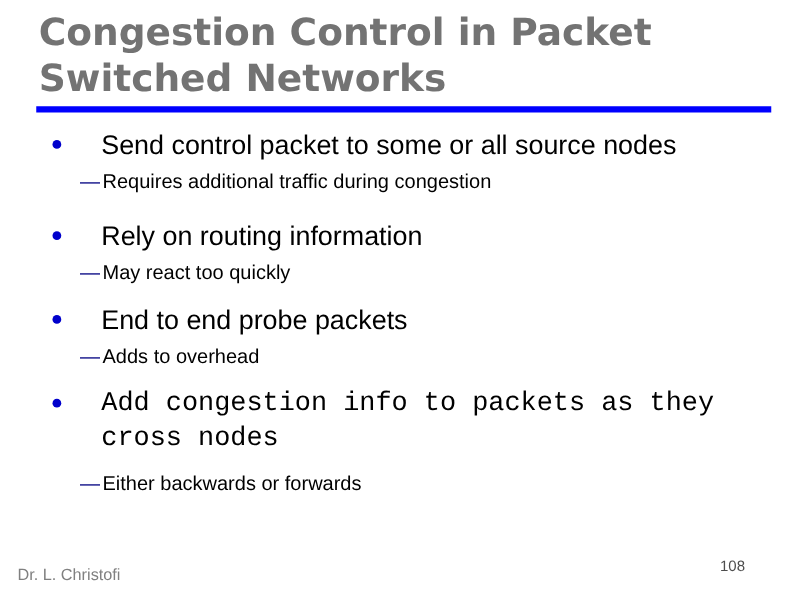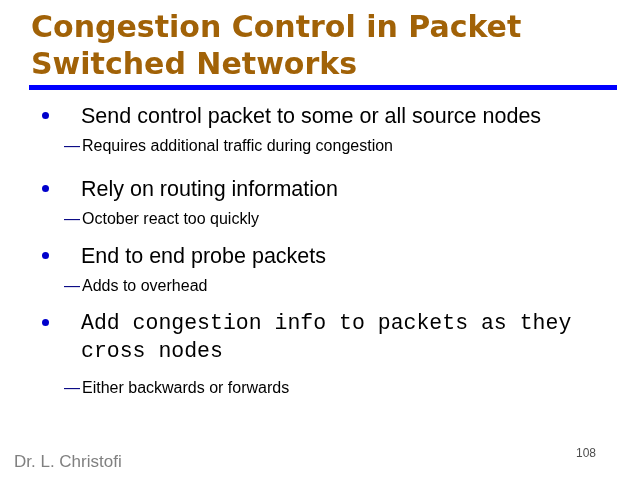--- a/index.html
+++ b/index.html
@@ -23,21 +23,21 @@
     position: absolute;
     left: 31px;
     top: 8px;
     width: 590px;
   }
   .slide-title {
     font-family: "DejaVu Sans", sans-serif;
     font-weight: bold;
     font-size: 30px;
     line-height: 37px;
-    color: #a16207;
+    color: #737373;
     letter-spacing: 0px;
     white-space: pre-line;
   }
   .title-rule {
     position: absolute;
     left: 29px;
     top: 85px;
     width: 588px;
     height: 5px;
     background: #0000ff;
@@ -92,21 +92,21 @@
   .sp-a { margin-top: 18px; }
   .sp-b { margin-top: 12px; }
   .sp-c { margin-top: 12px; font-family: Liberation Mono, monospace; }
   .sp-d { margin-top: 12px; }
 
   
   .footer-name {
     position: absolute;
     left: 14px;
     top: 452px;
-    font-size: 17px;
+    font-size: 13px;
     color: #808080;
   }
   .footer-page {
     position: absolute;
     left: 566px;
     top: 446px;
     width: 40px;
     text-align: center;
     font-size: 12px;
     color: #4d4d4d;
@@ -133,21 +133,21 @@
       <span class="dash">—</span>
       <span>Requires additional traffic during congestion</span>
     </div>
 
     <div class="lvl1 sp-a">
       <span class="dot"></span>
       <span>Rely on routing information</span>
     </div>
     <div class="lvl2">
       <span class="dash">—</span>
-      <span>October react too quickly</span>
+      <span>May react too quickly</span>
     </div>
 
     <div class="lvl1 sp-b">
       <span class="dot"></span>
       <span>End to end probe packets</span>
     </div>
     <div class="lvl2">
       <span class="dash">—</span>
       <span>Adds to overhead</span>
     </div>

